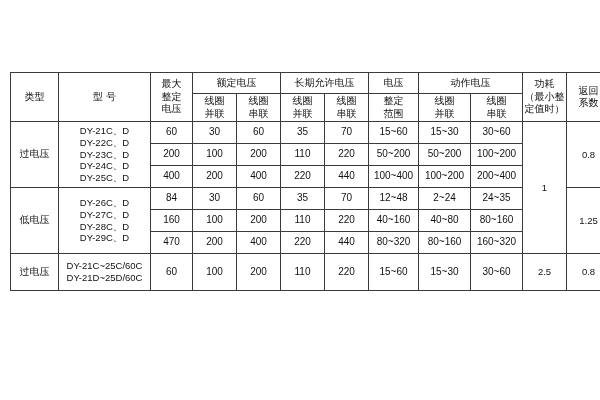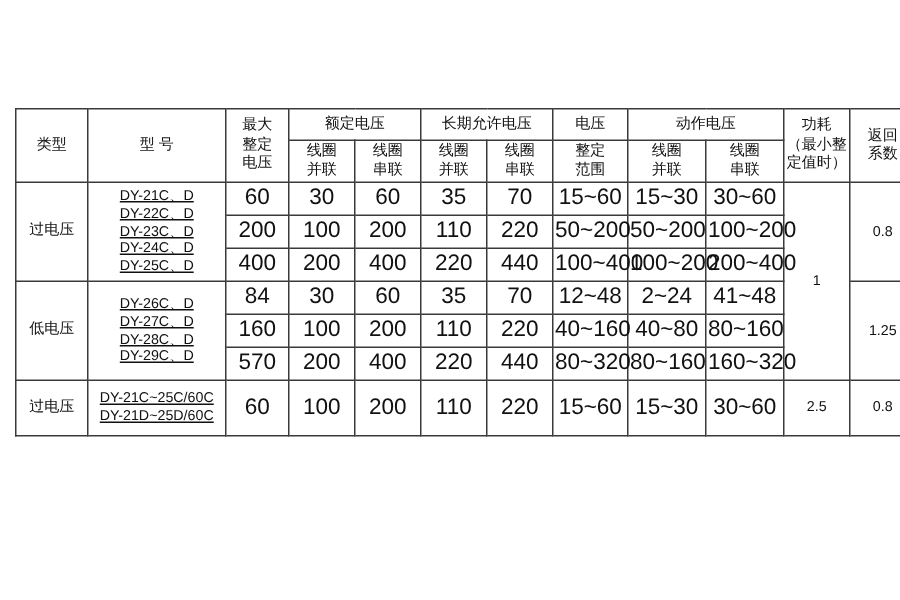--- a/index.html
+++ b/index.html
@@ -37,28 +37,27 @@
   }
   table.spec thead th {
     font-size: 10px;
     height: 18px;
   }
   .hdr-tall {
     height: 56px;
   }
   .cell-num {
     height: 19px;
-    font-size: 15px;
+    font-size: 10px;
   }
   .model-cell {
     font-size: 9.5px;
     line-height: 1.35;
     white-space: pre-line;
     padding: 2px 2px;
-    text-decoration: underline;
   }
   .type-cell {
     font-size: 10px;
   }
   .nowrap { white-space: nowrap; }
   
   col.c-type { width: 48px; }
   col.c-model { width: 92px; }
   col.c-max { width: 42px; }
   col.c-rat1 { width: 44px; }
@@ -172,35 +171,35 @@
 DY-27C、D
 DY-28C、D
 DY-29C、D</td>
         <td class="cell-num">84</td>
         <td class="cell-num">30</td>
         <td class="cell-num">60</td>
         <td class="cell-num">35</td>
         <td class="cell-num">70</td>
         <td class="cell-num">12~48</td>
         <td class="cell-num">2~24</td>
-        <td class="cell-num">41~48</td>
+        <td class="cell-num">24~35</td>
         <td rowspan="3">1.25</td>
       </tr>
       <tr>
         <td class="cell-num">160</td>
         <td class="cell-num">100</td>
         <td class="cell-num">200</td>
         <td class="cell-num">110</td>
         <td class="cell-num">220</td>
         <td class="cell-num">40~160</td>
         <td class="cell-num">40~80</td>
         <td class="cell-num">80~160</td>
       </tr>
       <tr>
-        <td class="cell-num">570</td>
+        <td class="cell-num">470</td>
         <td class="cell-num">200</td>
         <td class="cell-num">400</td>
         <td class="cell-num">220</td>
         <td class="cell-num">440</td>
         <td class="cell-num">80~320</td>
         <td class="cell-num">80~160</td>
         <td class="cell-num">160~320</td>
       </tr>
 
       <tr>

